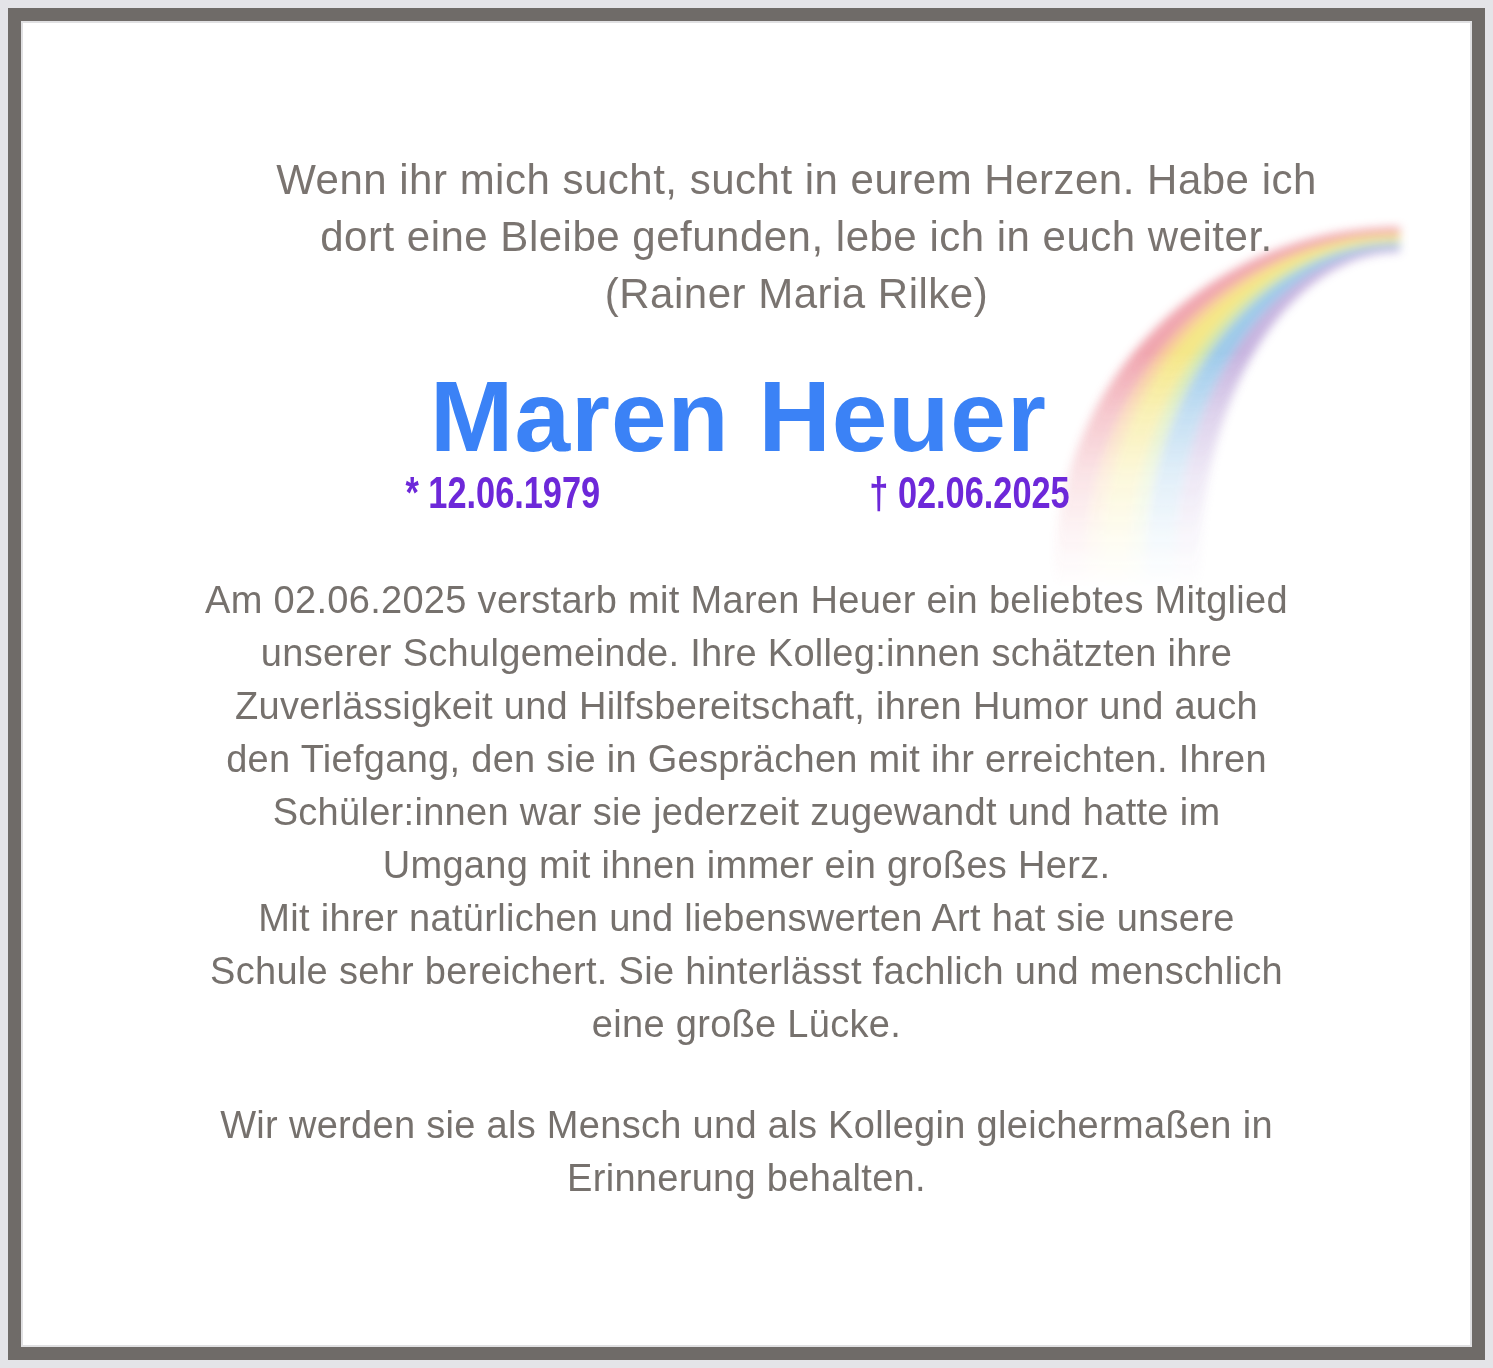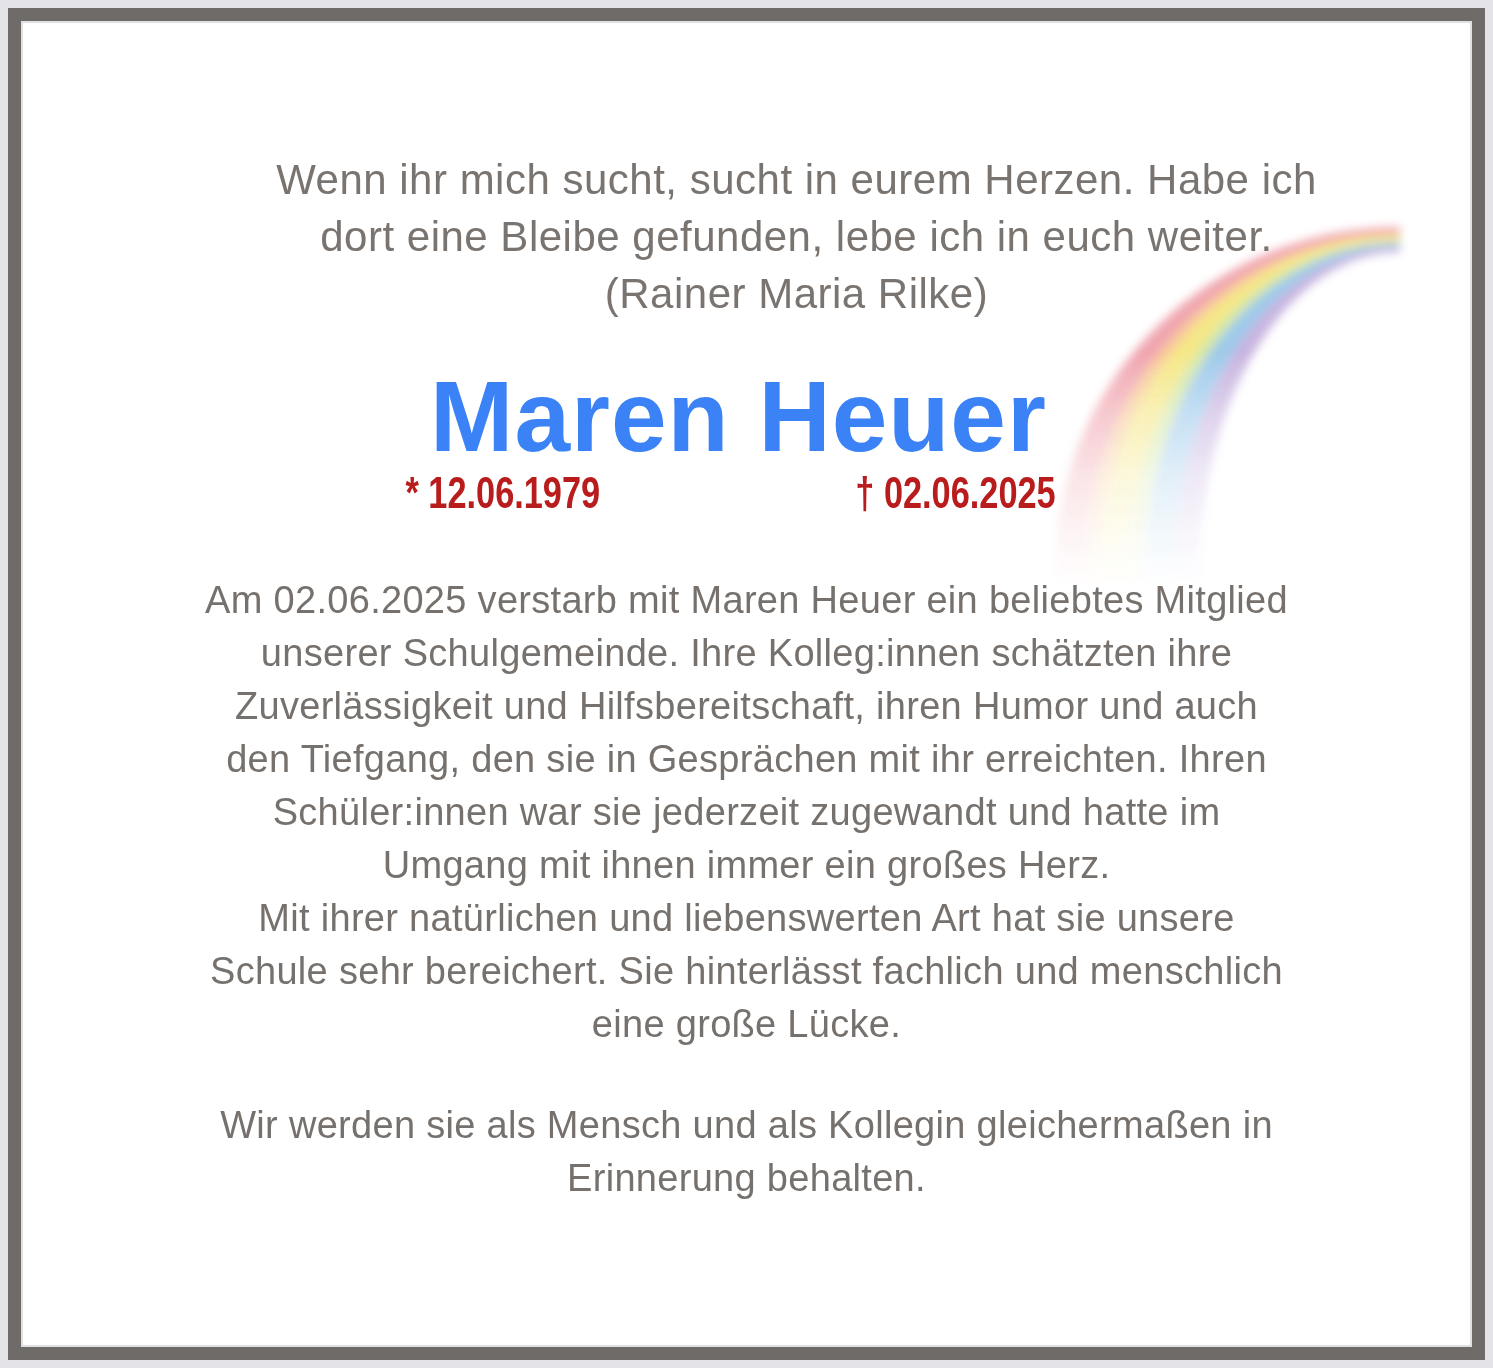--- a/index.html
+++ b/index.html
@@ -52,25 +52,25 @@
     letter-spacing: 1px;
     color: #3b82f6;
   }
   .dates {
     position: relative;
     margin-top: -3px;
     height: 52px;
     font-size: 44px;
     line-height: 52px;
     font-weight: bold;
-    color: #b91c1c;
+    color: #6d28d9;
   }
   .dates .slot { position: absolute; top: 0; text-align: center; }
   .dates .slot-birth { left: 0; width: 964px; }
-  .dates .slot-death { left: 634px; width: 600px; }
+  .dates .slot-death { left: 648px; width: 600px; }
   .dates .squeeze { display: inline-block; transform: scaleX(0.78); transform-origin: center; }
   .body-text {
     margin-top: 55px;
     font-size: 38px;
     line-height: 53px;
     letter-spacing: 0.3px;
     color: #76706c;
     color: #76716d;
     white-space: pre-line;
   }

